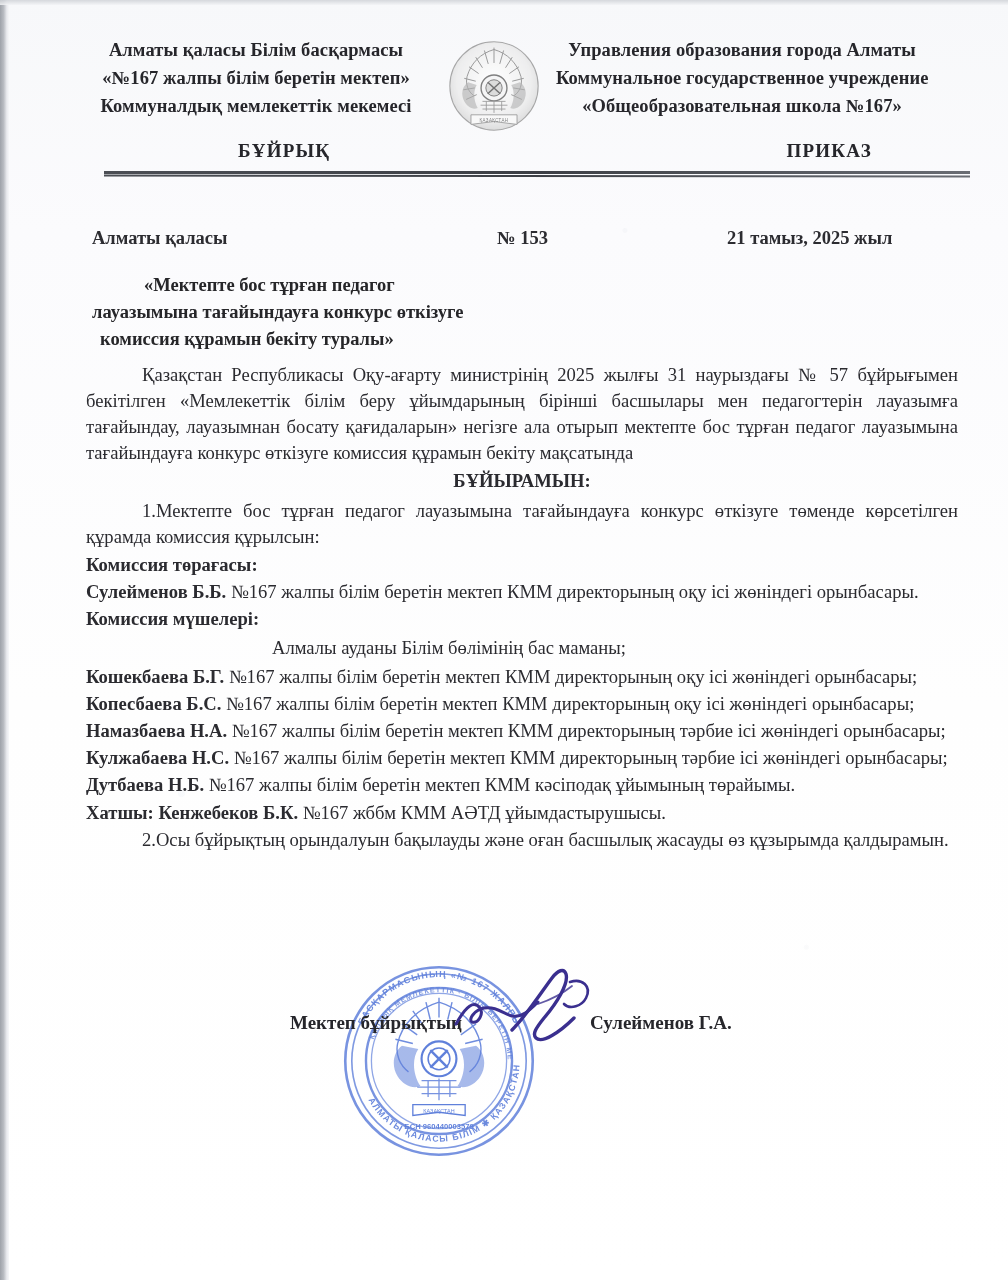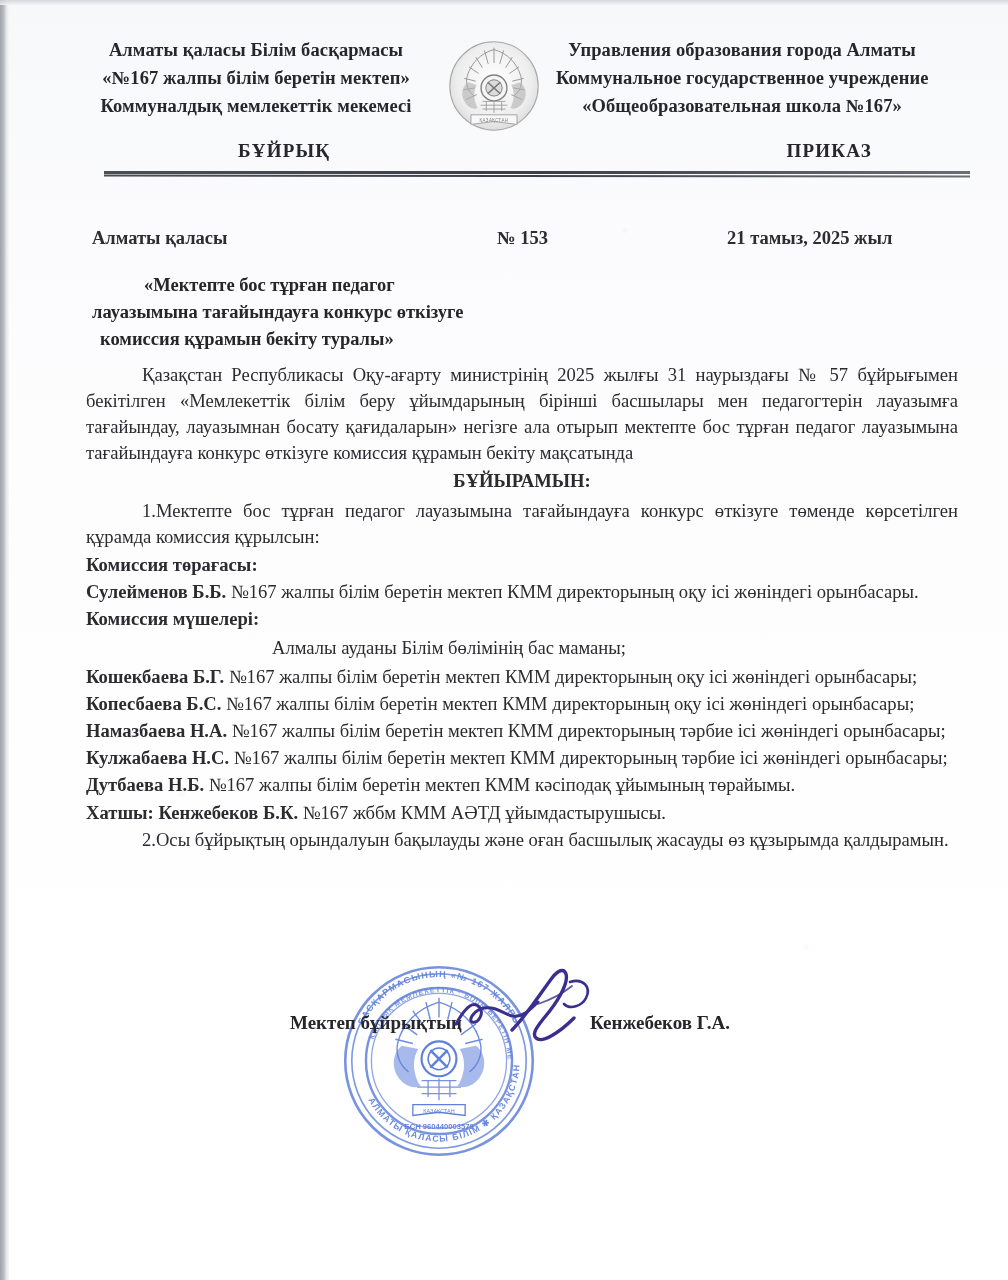--- a/index.html
+++ b/index.html
@@ -420,17 +420,17 @@
                C44 46 52 54 60 56 C70 58 78 50 86 42" stroke-width="3"></path>
       <path d="M60 70 C74 56 88 34 100 18 C106 10 112 8 114 14 C117 24 104 44 92 58
                C84 68 80 74 84 78 C90 84 108 72 122 58" stroke-width="3.4"></path>
       <path d="M118 22 C130 18 140 26 134 38 C130 46 118 50 112 44" stroke-width="2.6"></path>
       <path d="M86 44 C98 40 110 34 120 26" stroke-width="1.8" opacity=".8"></path>
     </g>
   </svg>
 
   <div class="sig-block">
     <span class="sig-title">Мектеп бұйрықтың</span>
-    <span class="sig-name">Кенжебеков Г.А.</span>
+    <span class="sig-name">Сулейменов Г.А.</span>
   </div>
 
   <div class="noise"></div>
 </div>
 
 </body></html>

